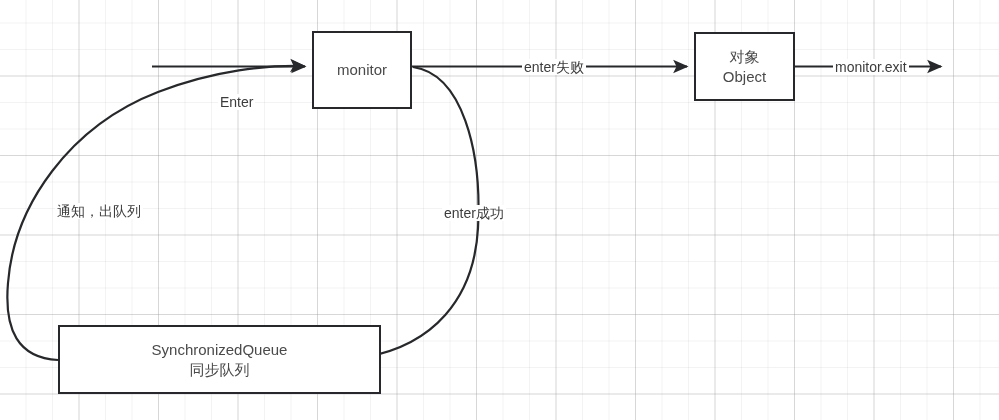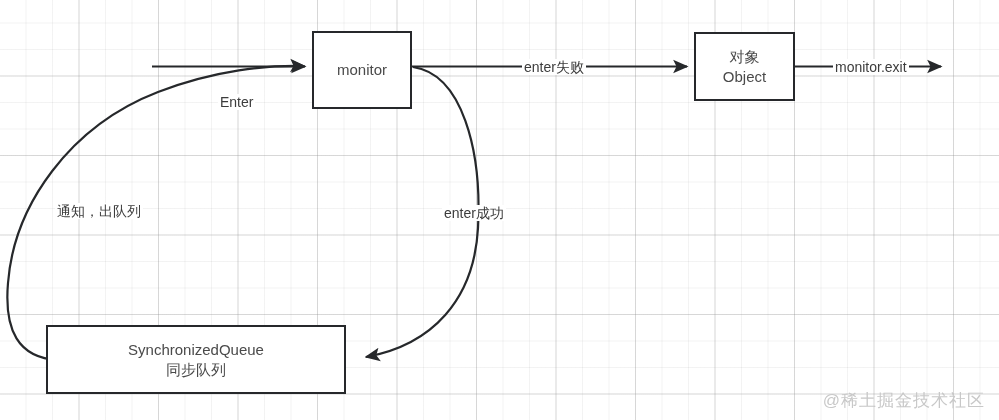--- a/index.html
+++ b/index.html
@@ -99,30 +99,29 @@
 
   <div class="node-box" style="left:312px; top:31px; width:100px; height:78px;">
     <span class="node-line">monitor</span>
   </div>
 
   <div class="node-box" style="left:694px; top:32px; width:101px; height:69px;">
     <span class="node-line">对象</span>
     <span class="node-line">Object</span>
   </div>
 
-  <div class="node-box" style="left:46px; top:325px; width:300px; height:69px;">
+  <div class="node-box" style="left:58px; top:325px; width:323px; height:69px;">
     <span class="node-line">SynchronizedQueue</span>
     <span class="node-line">同步队列</span>
   </div>
 
   <div class="edge-label" style="left:218px; top:58px;margin-top:36px;">Enter</div>
 
   <div class="edge-label" style="left:522px; top:59px;">enter失败</div>
 
   <div class="edge-label" style="left:833px; top:59px;">monitor.exit</div>
 
   <div class="edge-label" style="left:442px; top:205px;">enter成功</div>
 
   <div class="edge-label" style="left:25px; top:203px;margin-left:30px;">通知，出队列</div>
 
-  <div class="watermark">@稀土掘金技术社区</div>
 
 </div>
 
 </body></html>

